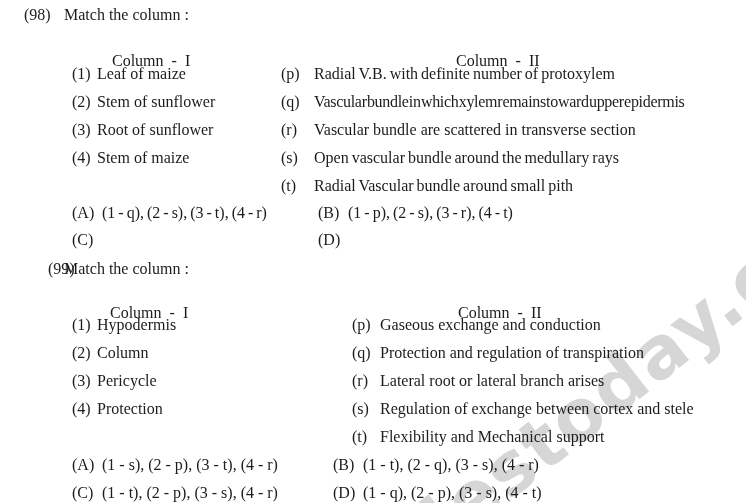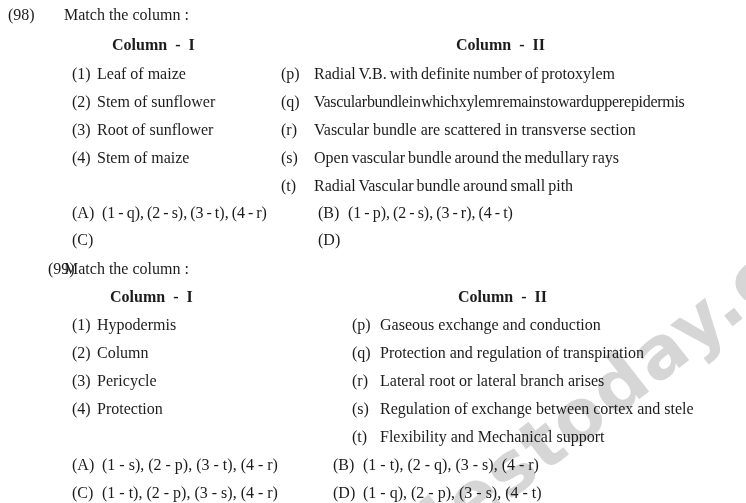--- a/index.html
+++ b/index.html
@@ -7,21 +7,21 @@
     position:relative;
     width:746px;height:503px;
     background:#ffffff;
     font-family:"Liberation Serif", serif;
     font-size:16px;
     color:#1c1c1c;
     overflow:hidden;
   }
   .abs{position:absolute;white-space:pre;z-index:2;line-height:1.15;}
   .row{position:absolute;display:flex;white-space:pre;z-index:2;line-height:1.15;}
-  .bold{font-weight:bold;}
+  .bold{font-weight:normal;margin-top:16px;}
   .lab{flex:0 0 auto;display:inline-block;}
   .w25{width:25px;}
   .w33{width:33px;}
   .w28{width:28px;}
   .w30{width:30px;}
   .t1{word-spacing:-1px;}
   .t3{word-spacing:-3.5px;letter-spacing:-0.3px;}
   .watermark{
     position:absolute;
     left:258px;top:612px;
@@ -37,21 +37,21 @@
     z-index:1;
   }
 </style>
 </head>
 <body>
 
 <div class="page">
 
   <div class="watermark">studiestoday.com</div>
 
-  <span class="abs" style="left:8px;top:6px;">(98)</span>
+  <span class="abs" style="left:24px;top:6px;">(98)</span>
   <span class="abs" style="left:64px;top:6px;">Match the column :</span>
 
   <span class="abs bold" style="left:112px;top:36px;">Column  -  I</span>
   <span class="abs bold" style="left:456px;top:36px;">Column  -  II</span>
 
   <div class="row" style="left:72px;top:65px;">
     <span class="lab w25">(1)</span>
     <span>Leaf of maize</span>
   </div>
   <div class="row" style="left:72px;top:93px;">

